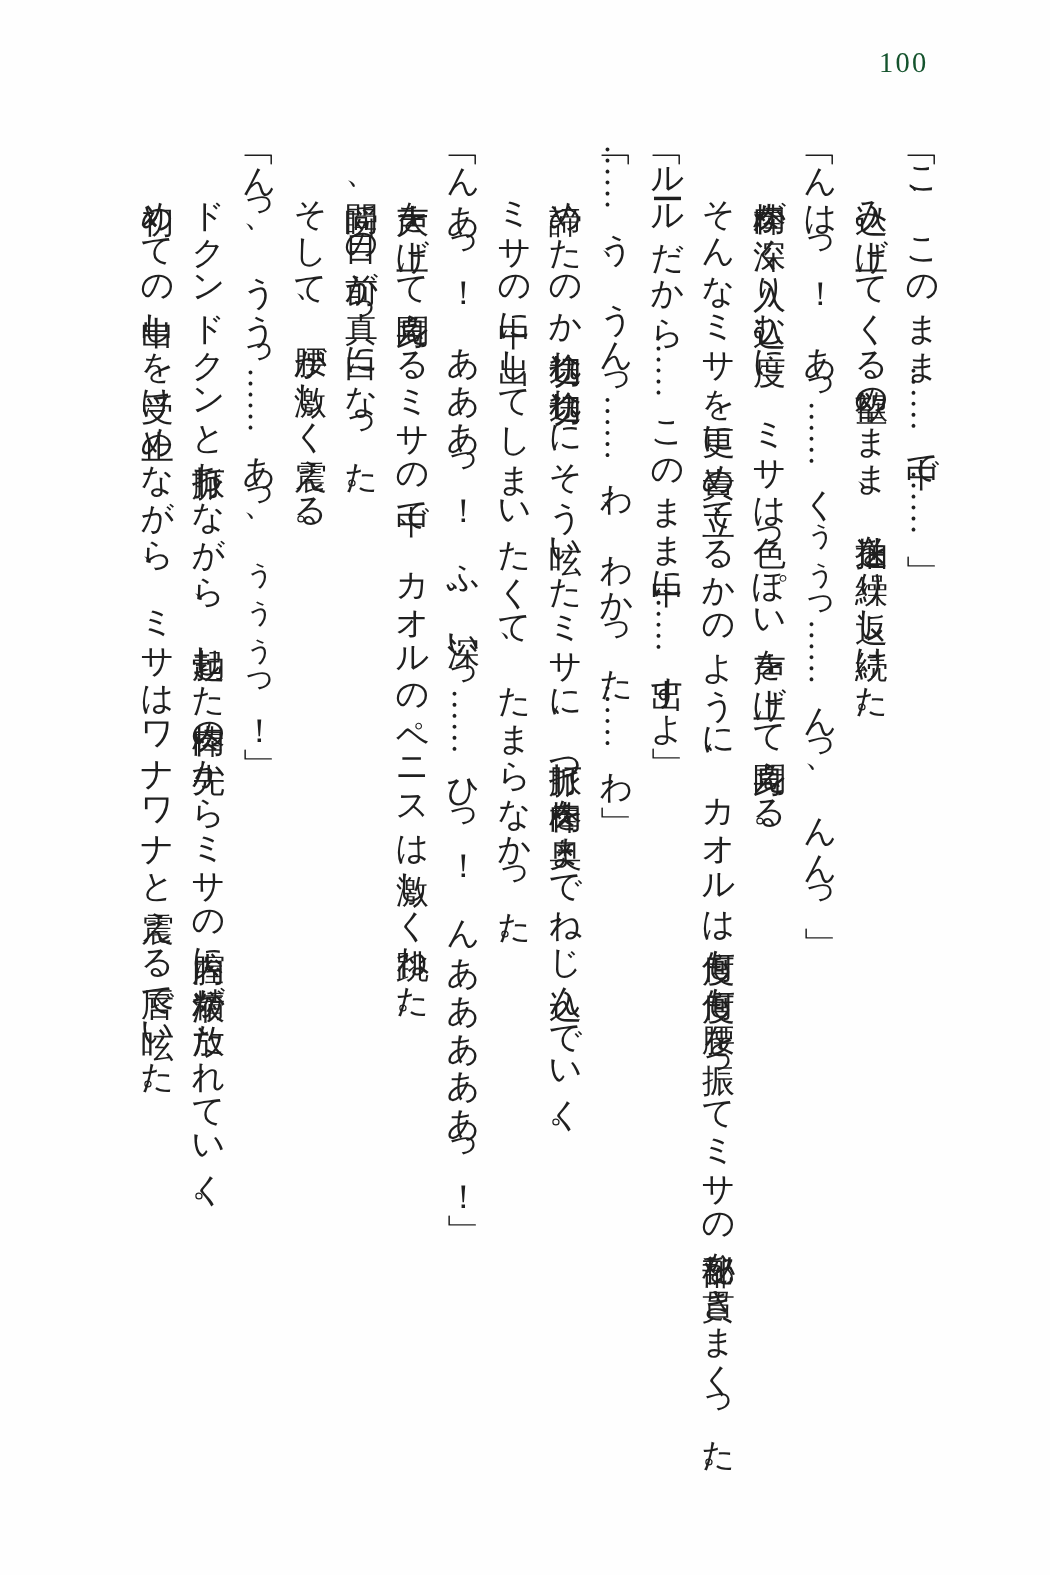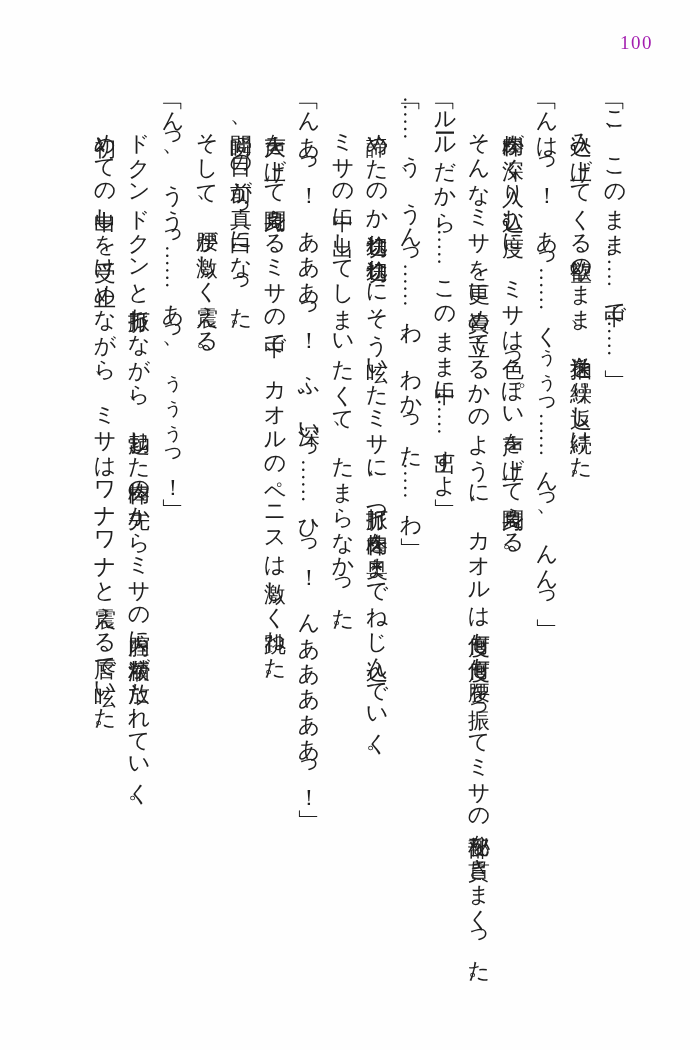--- a/index.html
+++ b/index.html
@@ -13,24 +13,24 @@
   .book-page {
     position: relative;
     width: 700px;
     height: 1050px;
     background: #fefefe;
     overflow: hidden;
   }
   .page-number {
     position: absolute;
     top: 32px;
-    left: 620px;
+    left: 586px;
     font-size: 19px;
     letter-spacing: 1.5px;
-    color: #a21caf;
+    color: #14532d;
   }
   .text-block {
     position: absolute;
     top: 96px;
     right: 68px;
     width: 580px;
     height: 910px;
     writing-mode: vertical-rl;
     text-orientation: mixed;
     font-size: 22px;

